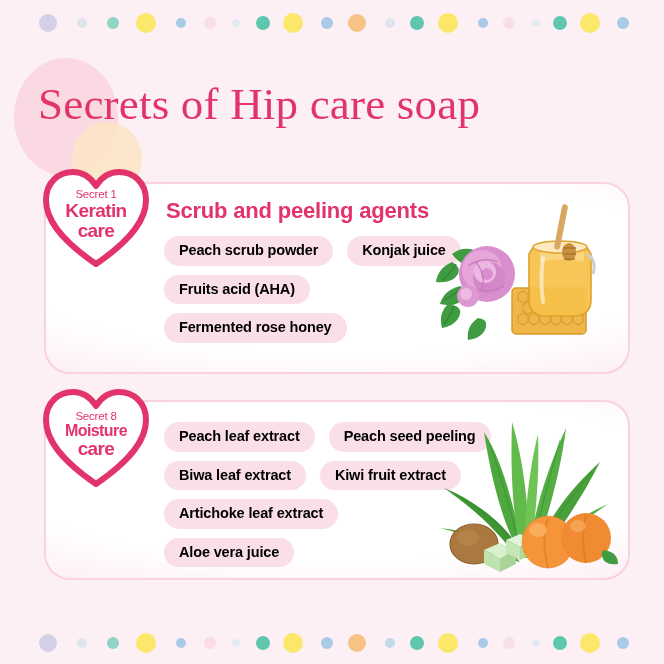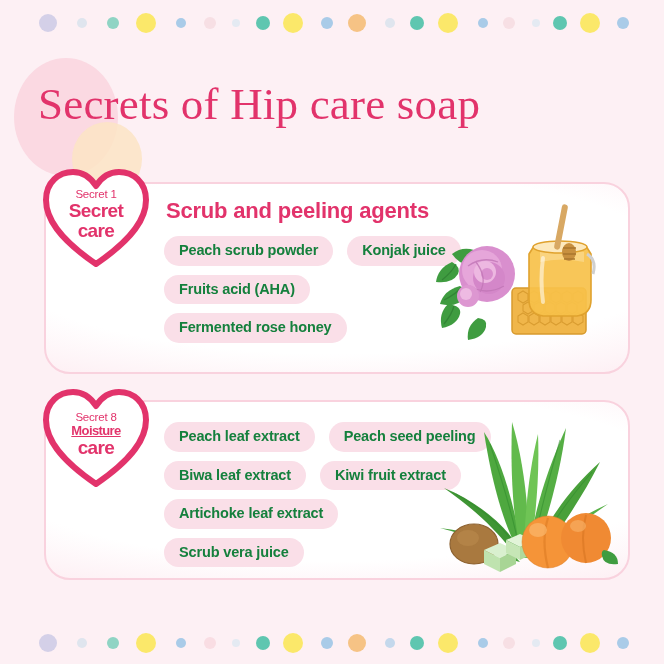--- a/index.html
+++ b/index.html
@@ -58,21 +58,21 @@
   
   .pill-rows { position:absolute; }
   .card-1 .pill-rows { left:118px; top:52px; }
   .card-2 .pill-rows { left:118px; top:20px; }
 
   .pill-row { display:flex; align-items:center; gap:14px; margin-bottom:9px; }
 
   .pill {
     display:inline-block;
     background:#fadfe8;
-    color:#15803d;
+    color:#000000;
     font-size:14.5px; font-weight:700;
     letter-spacing:-.15px;
     padding:7px 15px 8px;
     border-radius:999px;
     white-space:nowrap;
     line-height:1;
   }
 
   
   .heart-badge {
@@ -89,21 +89,21 @@
     display:flex; flex-direction:column;
     align-items:center; justify-content:center;
     padding-bottom:8px;
     color:#e2336b; text-align:center;
     pointer-events:none;
   }
   .heart-small { font-size:11.5px; font-weight:400; line-height:1.15;
                  letter-spacing:-.2px; }
   .heart-big   { font-size:19px; font-weight:700; line-height:1.02;
                  letter-spacing:-.6px; }
-  .heart-big.small-fit { font-size:13px;text-decoration:underline; }
+  .heart-big.small-fit { font-size:16px; }
   .heart-big2  { font-size:19px; font-weight:700; line-height:1.02;
                  letter-spacing:-.6px; }
 
   
   .illus { position:absolute; }
   .illus-honey { right:14px; top:16px;  width:180px; height:148px; }
   .illus-aloe  { right:10px; top:12px;  width:190px; height:162px; }
 </style>
 </head>
 <body>
@@ -234,41 +234,41 @@
     </div>
   </div>
 
   <div class="heart-badge b1">
     <svg viewBox="0 0 112 104" preserveAspectRatio="none">
       <path d="M56 98 C18 72 6 52 6 34 C6 16 19 6 33 6 C43 6 51 12 56 20
                C61 12 69 6 79 6 C93 6 106 16 106 34 C106 52 94 72 56 98 Z" fill="#ffffff" stroke="#e2336b" stroke-width="6" stroke-linejoin="round"></path>
     </svg>
     <div class="heart-text">
       <div class="heart-small">Secret 1</div>
-      <div class="heart-big">Secret</div>
+      <div class="heart-big">Keratin</div>
       <div class="heart-big2">care</div>
     </div>
   </div>
 
   <div class="card card-2">
     <div class="card-inner">
       <div class="pill-rows">
         <div class="pill-row">
           <span class="pill">Peach leaf extract</span>
           <span class="pill">Peach seed peeling</span>
         </div>
         <div class="pill-row">
           <span class="pill">Biwa leaf extract</span>
           <span class="pill">Kiwi fruit extract</span>
         </div>
         <div class="pill-row">
           <span class="pill">Artichoke leaf extract</span>
         </div>
         <div class="pill-row">
-          <span class="pill">Scrub vera juice</span>
+          <span class="pill">Aloe vera juice</span>
         </div>
       </div>
 
       <div class="illus illus-aloe">
         <svg viewBox="0 0 190 162" width="190" height="162">
 
           <g>
             <path d="M92 140 C76 112 64 70 56 18 C74 46 88 96 94 140 Z" fill="#4ea83f"></path>
             <path d="M94 142 C86 112 82 66 84 8 C96 48 102 100 100 142 Z" fill="#62ba4c"></path>
             <path d="M100 142 C104 108 116 62 138 14 C132 62 118 108 106 142 Z" fill="#55ae44"></path>

